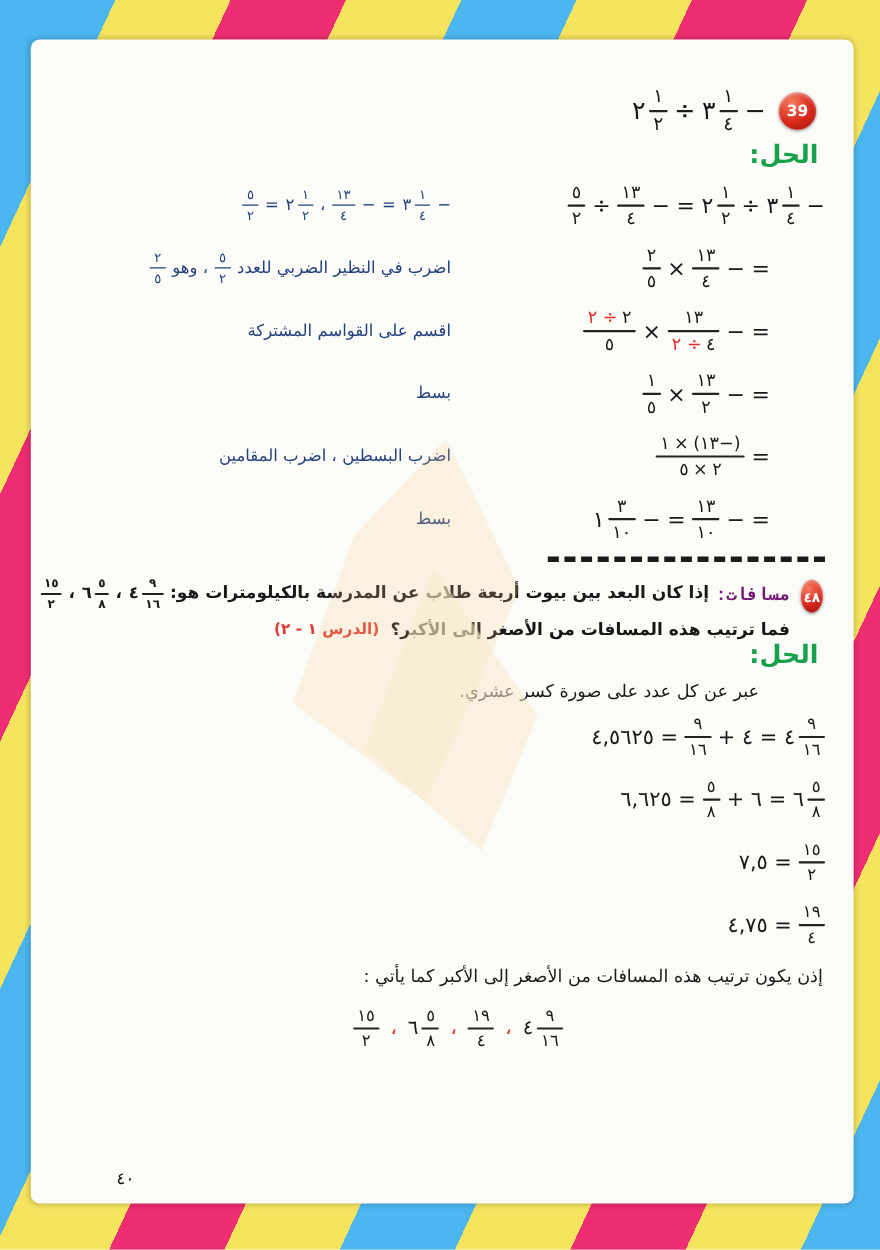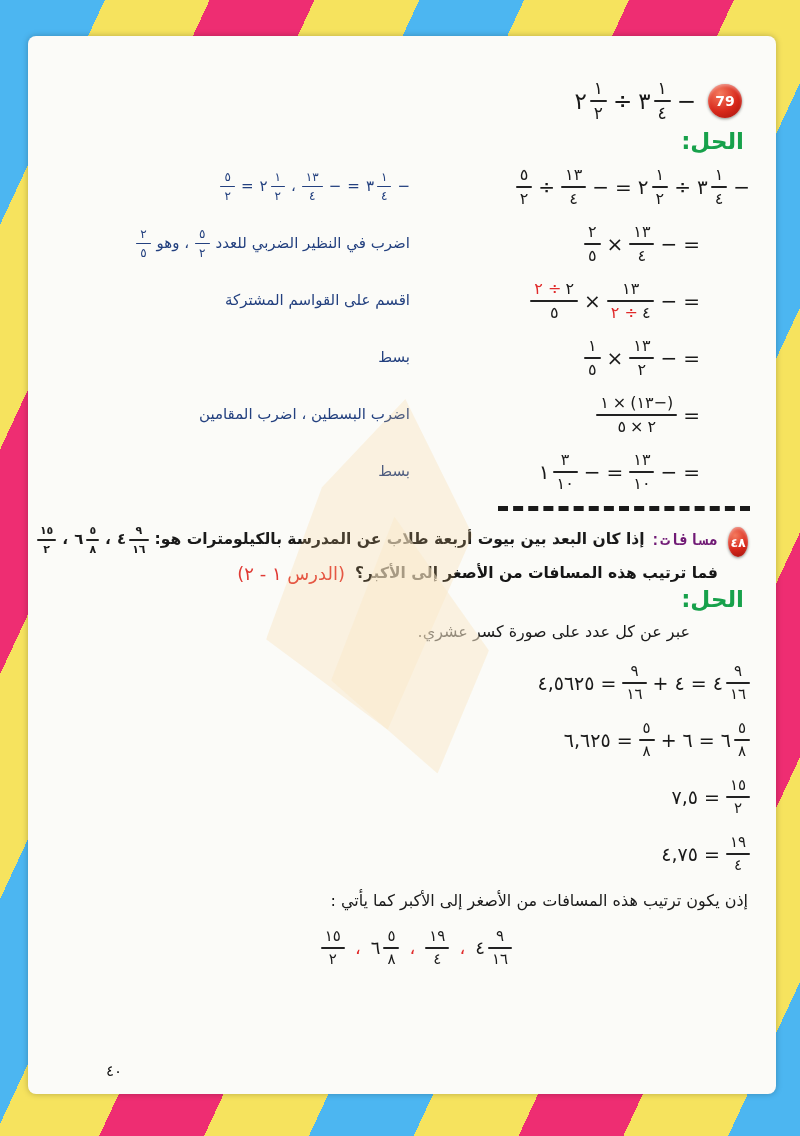--- a/index.html
+++ b/index.html
@@ -63,22 +63,22 @@
   .q-row{display:flex;gap:10px;align-items:flex-start;margin:4px 2px 2px 0;}
   .badge.small{width:20px;height:30px;font-size:12.5px;margin-top:2px;}
   .q-text{flex:1;color:#161616;}
   .q-line1{display:flex;direction:rtl;align-items:center;gap:6px;font-weight:bold;white-space:nowrap;}
   .q-label{color:#701a75;font-size:16px;font-family:Liberation Mono, monospace;}
   .q .tk{font-size:15.5px;font-weight:bold;}
   .q .frac .n,.q .frac .d{font-size:11px;font-weight:bold;padding:0 3px;}
   .q .frac .bar{height:1.5px;}
   .q .mixed .whole{font-size:15px;font-weight:bold;}
   .q-line2{margin-top:8px;font-weight:bold;font-size:15.5px;display:flex;gap:10px;align-items:center;}
-  .lesson{color:#e03a34;font-size:18px;font-weight:normal;}
-  .intro{font-size:16px;color:#1a1a1a;margin:10px 60px 14px 0;}
+  .lesson{color:#e03a34;font-size:14px;font-weight:bold;}
+  .intro{font-size:16px;color:#1a1a1a;margin:10px 60px 4px 0;}
   .eq-col{display:flex;flex-direction:column;align-items:flex-start;margin-left:0;}
   .eq{min-height:57px;}
   .eq .tk{font-size:19px;}
   .eq .frac .n,.eq .frac .d{font-size:15px;}
   .eq .mixed .whole{font-size:19px;}
   .conclusion{font-size:16px;color:#1a1a1a;margin:8px 2px 4px 0;}
   .order{margin:6px 238px 0 0;min-height:56px;gap:10px;}
   .order .tk{font-size:18px;}
   .order .frac .n,.order .frac .d{font-size:15px;}
   .order .mixed .whole{font-size:18px;}
@@ -87,21 +87,21 @@
 </style>
 </head>
 <body>
 
 <div class="sheet">
   <div class="wm wm-a"></div>
   <div class="wm wm-b"></div>
 
   <section>
     <div class="header-row">
-      <span class="badge">79</span>
+      <span class="badge">39</span>
       <span class="math-line title-math">
           <span class="tk">−</span>
           <span class="mixed">
             <span class="frac">
               <span class="n">
                 <span>١</span>
               </span>
               <span class="bar"></span>
               <span class="d">
                 <span>٤</span>

